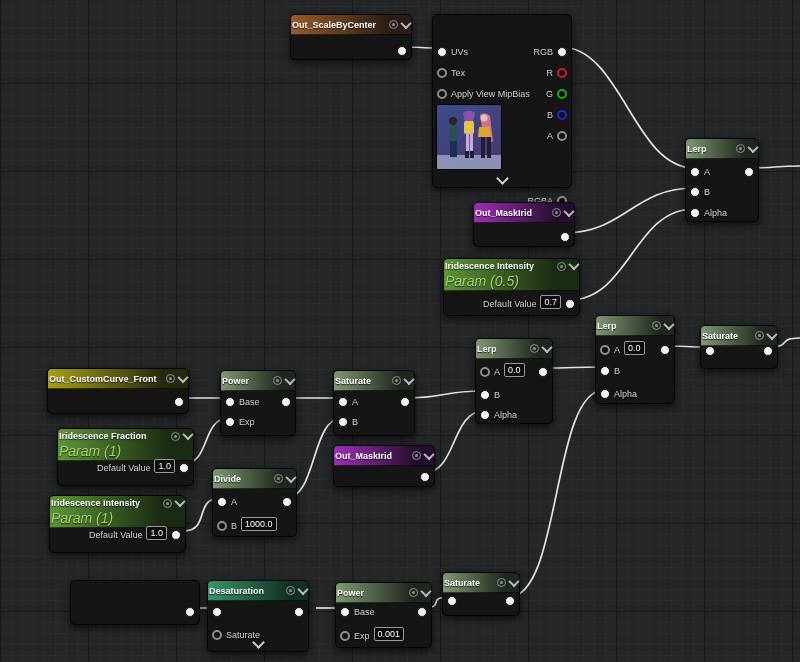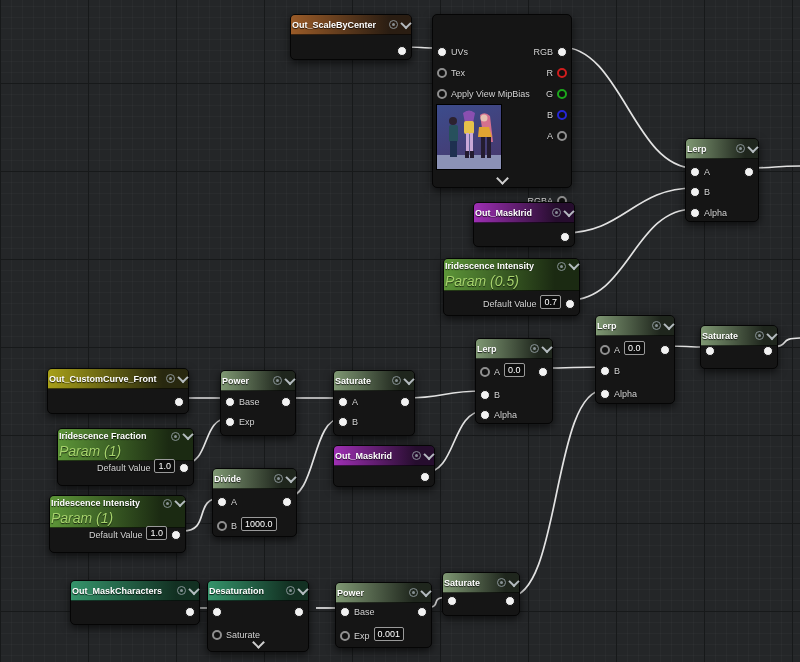--- a/index.html
+++ b/index.html
@@ -363,25 +363,20 @@
           <span class="title">Out_MaskIrid</span>
           <span class="cicon"></span>
           <span class="chev"></span>
         </div>
         <div class="row" style="top: 20px;">
           <span class="grow"></span>
           <span class="pin filled"></span>
         </div>
       </div>
       <div class="node" style="left: 70px; top: 580px; width: 128px; height: 43px;">
-        <div class="hdr" style="background: linear-gradient(to right, rgb(53, 148, 107), rgb(18, 48, 34) 82%);">
-          <span class="title">Out_MaskCharacters</span>
-          <span class="cicon"></span>
-          <span class="chev"></span>
-        </div>
         <div class="row" style="top: 20px;">
           <span class="grow"></span>
           <span class="pin filled"></span>
         </div>
       </div>
       <div class="node" style="left: 207px; top: 580px; width: 100px; height: 70px;">
         <div class="hdr" style="background: linear-gradient(to right, rgb(53, 148, 107), rgb(18, 48, 34) 82%);">
           <span class="title">Desaturation</span>
           <span class="cicon"></span>
           <span class="chev"></span>

